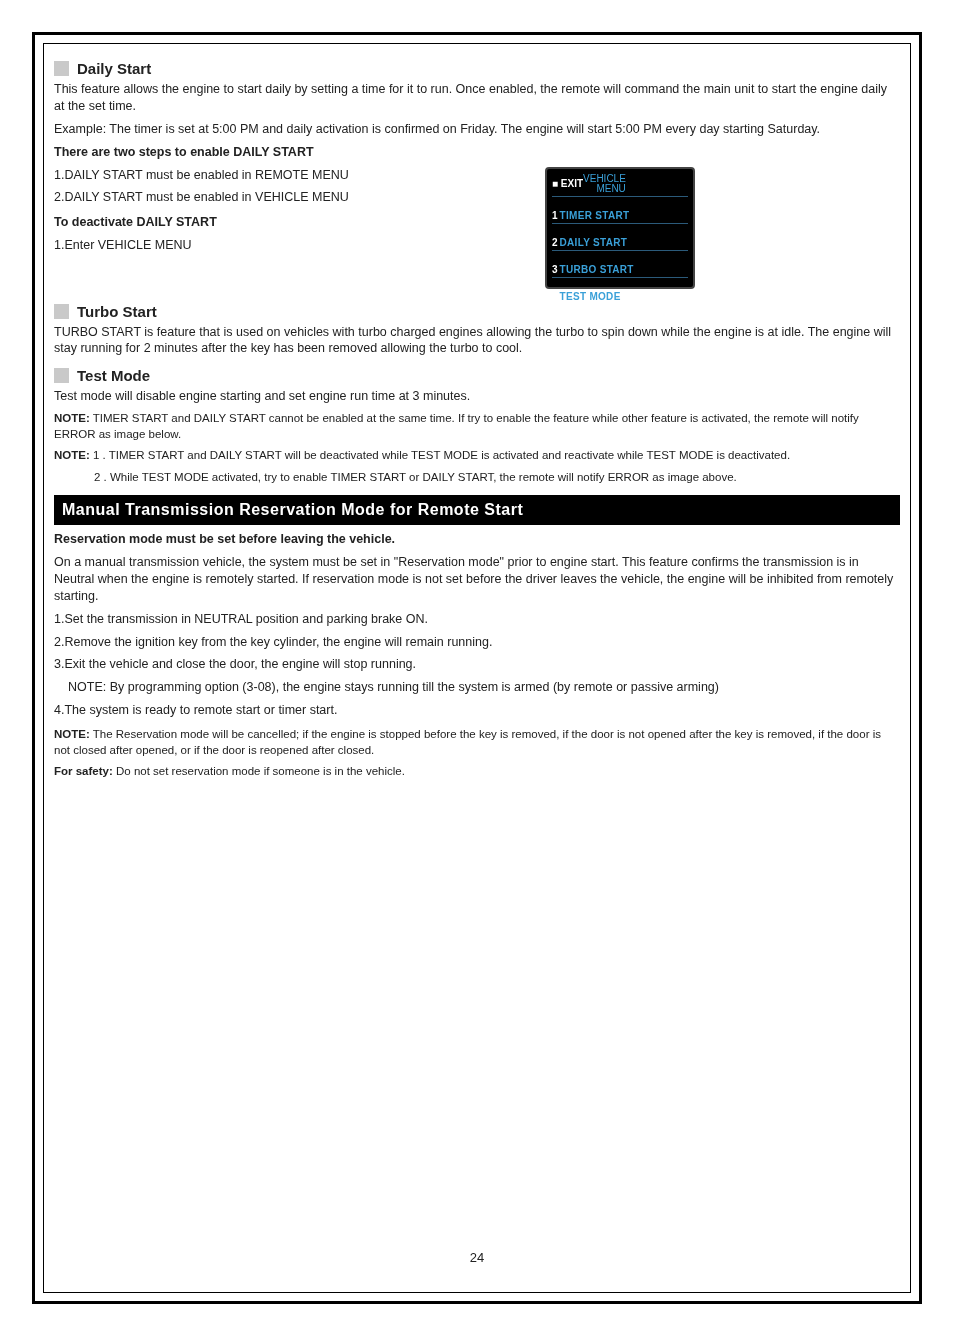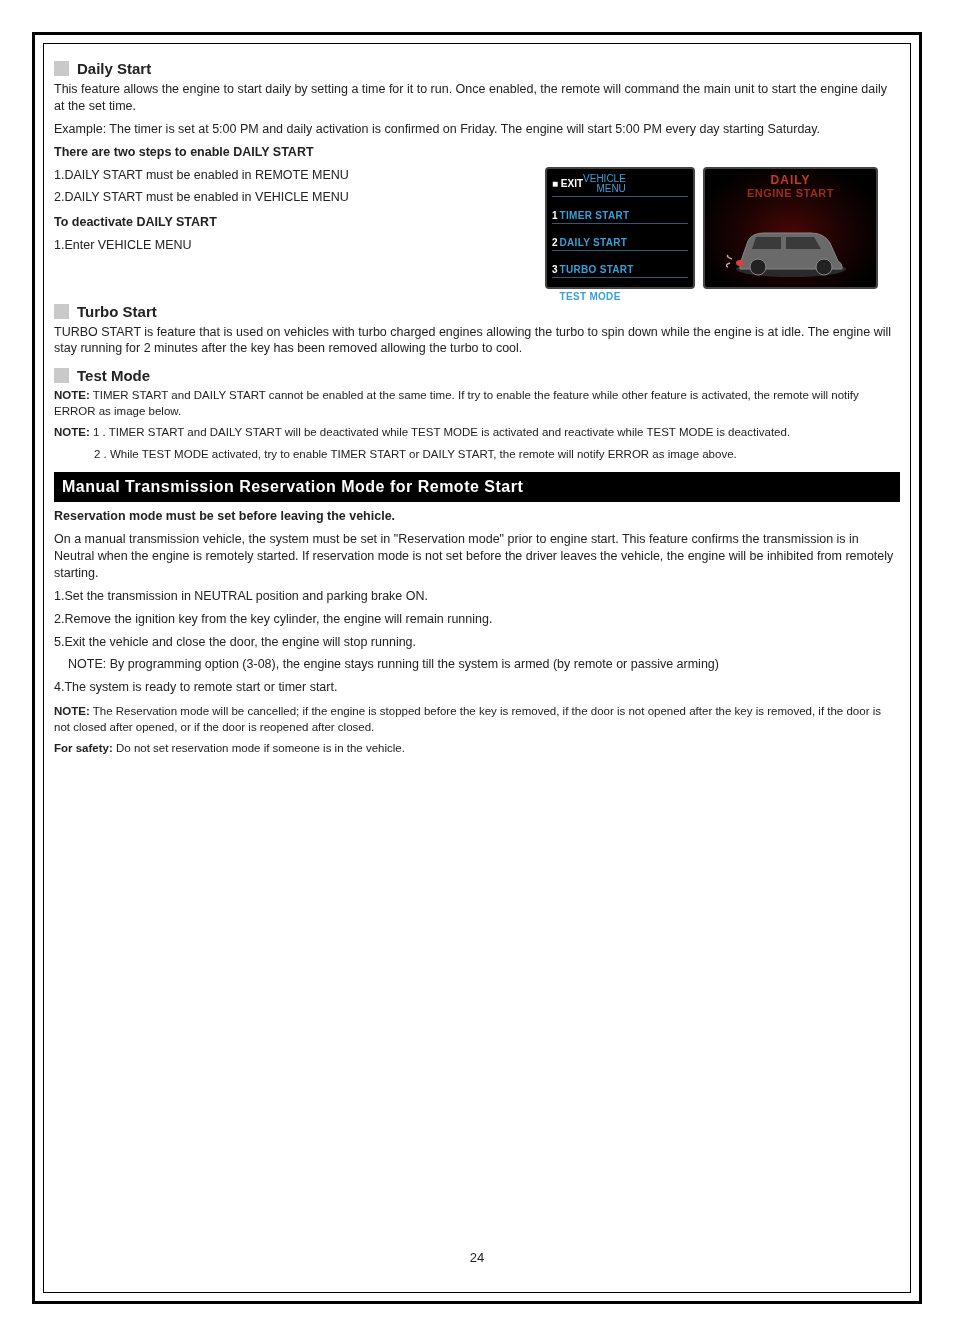--- a/index.html
+++ b/index.html
@@ -140,67 +140,54 @@
           <div class="hdr">
             <span class="exit">■ EXIT</span>
             <span class="menu" style="white-space:pre">VEHICLE
 MENU</span>
           </div>
           <div class="row"><span class="n">1</span><span class="t">TIMER START</span></div>
           <div class="row"><span class="n">2</span><span class="t">DAILY START</span></div>
           <div class="row"><span class="n">3</span><span class="t">TURBO START</span></div>
           <div class="row" style="border-bottom:none"><span class="n">4</span><span class="t">TEST MODE</span></div>
         </div>
-        <div class="screen2">
-          <div class="t1">DAILY</div>
-          <div class="t2">ENGINE START</div>
-          <svg class="car" viewBox="0 0 130 60">
-            <ellipse cx="65" cy="50" rx="55" ry="8" fill="#2a2a2a"></ellipse>
-            <path d="M15,42 L22,22 Q26,14 38,14 L85,14 Q98,14 104,24 L112,42 Q116,44 116,48 L116,50 L14,50 L14,48 Q14,44 15,42 Z" fill="#6a6a6a" stroke="#888" stroke-width="1"></path>
-            <path d="M30,18 L55,18 L55,30 L26,30 Z" fill="#3a3a3a"></path>
-            <path d="M60,18 L88,18 L95,30 L60,30 Z" fill="#3a3a3a"></path>
-            <circle cx="32" cy="48" r="8" fill="#222" stroke="#888"></circle>
-            <circle cx="98" cy="48" r="8" fill="#222" stroke="#888"></circle>
-            <ellipse cx="14" cy="44" rx="4" ry="3" fill="#d84040"></ellipse>
-            <path d="M4,44 Q-2,46 2,48 M6,40 Q0,38 2,36" stroke="#c7a6a6" stroke-width="1.5" fill="none"></path>
-          </svg>
-        </div>
       </div>
     </div>
 
     <div class="subhead" style="margin-top:14px">
       <span class="sq"></span>
       <span>Turbo Start</span>
     </div>
     <p class="body">TURBO START is feature that is used on vehicles with turbo charged engines allowing the turbo to spin down while the engine is at idle. The engine will stay running for 2 minutes after the key has been removed allowing the turbo to cool.</p>
 
     <div class="subhead" style="margin-top:10px">
       <span class="sq"></span>
       <span>Test Mode</span>
     </div>
+    <p class="body">Test mode will disable engine starting and set engine run time at 3 minutes.</p>
 
     <p class="note">
       <b>NOTE:</b>
       <span>TIMER START and DAILY START cannot be enabled at the same time. If try to enable the feature while other feature is activated, the remote will notify ERROR as image below.</span>
     </p>
     <p class="note">
       <b>NOTE:</b>
       <span>1 . TIMER START and DAILY START will be deactivated while TEST MODE is activated and reactivate while TEST MODE is deactivated.</span>
     </p>
     <p class="note" style="margin-left:40px">
       <span>2 . While TEST MODE activated, try to enable TIMER START or DAILY START, the remote will notify ERROR as image above.</span>
     </p>
 
     <div class="black-bar" style="margin-top:10px">Manual Transmission Reservation Mode for Remote Start</div>
 
     <p class="body" style="font-weight:bold">Reservation mode must be set before leaving the vehicle.</p>
     <p class="body">On a manual transmission vehicle, the system must be set in "Reservation mode" prior to engine start. This feature confirms the transmission is in Neutral when the engine is remotely started. If reservation mode is not set before the driver leaves the vehicle, the engine will be inhibited from remotely starting.</p>
     <p class="body">1.Set the transmission in NEUTRAL position and parking brake ON.</p>
     <p class="body">2.Remove the ignition key from the key cylinder, the engine will remain running.</p>
-    <p class="body">5.Exit the vehicle and close the door, the engine will stop running.</p>
+    <p class="body">3.Exit the vehicle and close the door, the engine will stop running.</p>
     <p class="body" style="margin-left:14px">NOTE: By programming option (3-08), the engine stays running till the system is armed (by remote or passive arming)</p>
     <p class="body">4.The system is ready to remote start or timer start.</p>
 
     <p class="note" style="margin-top:8px">
       <b>NOTE:</b>
       <span>The Reservation mode will be cancelled; if the engine is stopped before the key is removed, if the door is not opened after the key is removed, if the door is not closed after opened, or if the door is reopened after closed.</span>
     </p>
     <p class="note">
       <b>For safety:</b>
       <span>Do not set reservation mode if someone is in the vehicle.</span>

